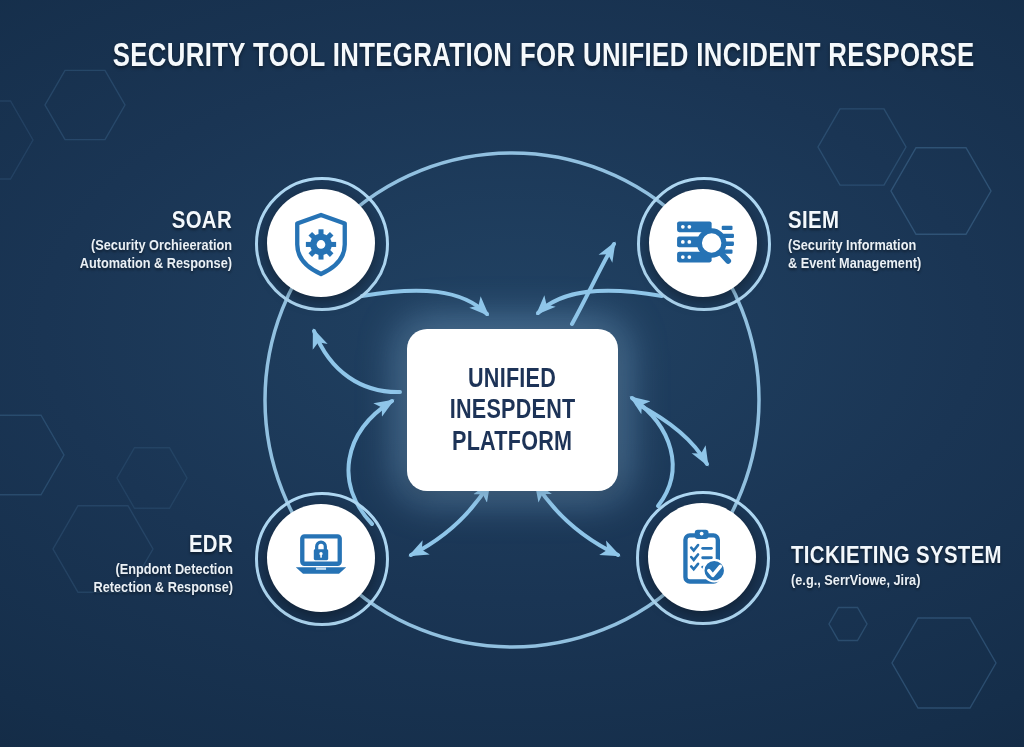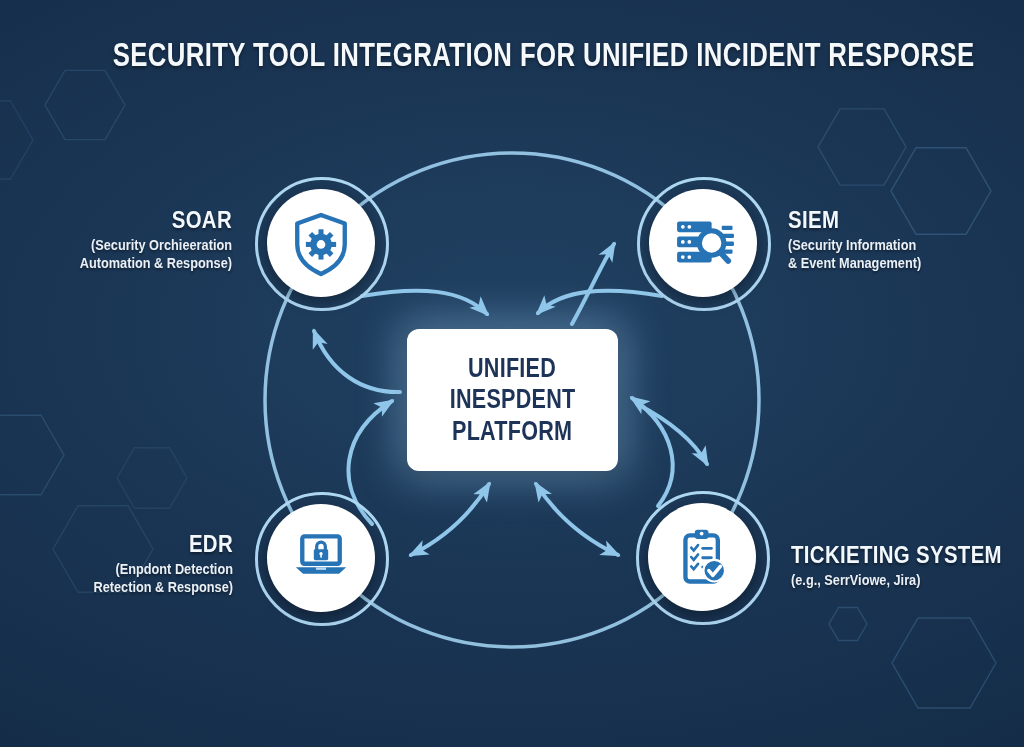--- a/index.html
+++ b/index.html
@@ -15,22 +15,22 @@
     text-shadow:0 2px 4px rgba(0,0,0,.45);white-space:nowrap;
   }
   .diagram-svg{position:absolute;left:0;top:0;z-index:1;}
   .node{position:absolute;width:134px;height:134px;border-radius:50%;
     border:3.5px solid #aed7f2;z-index:2;box-sizing:border-box;}
   .node-inner{position:absolute;left:9px;top:9px;width:108px;height:108px;border-radius:50%;
     background:#ffffff;box-shadow:0 5px 14px rgba(0,0,0,.35);
     display:flex;align-items:center;justify-content:center;}
   .node-inner svg{display:block;}
   .centerbox{
-    position:absolute;left:407px;top:329px;width:211px;height:142px;z-index:2;
-    background:#ffffff;border-radius:12px;
+    position:absolute;left:407px;top:329px;width:211px;height:162px;z-index:2;
+    background:#ffffff;border-radius:20px;
     box-shadow:0 0 38px 10px rgba(150,200,240,.38), 0 4px 14px rgba(0,0,0,.25);
     display:flex;flex-direction:column;align-items:center;justify-content:center;
   }
   .centerbox .line{
     color:#1d3357;font-size:27px;font-weight:bold;line-height:1.16;
     transform:scaleX(.8);transform-origin:50% 50%;white-space:nowrap;letter-spacing:.3px;
   }
   .label{position:absolute;z-index:2;color:#f3f8fc;text-shadow:0 2px 3px rgba(0,0,0,.45);}
   .label.right{text-align:right;transform:scaleX(.85);transform-origin:100% 0;}
   .label.left{text-align:left;transform:scaleX(.85);transform-origin:0 0;}

